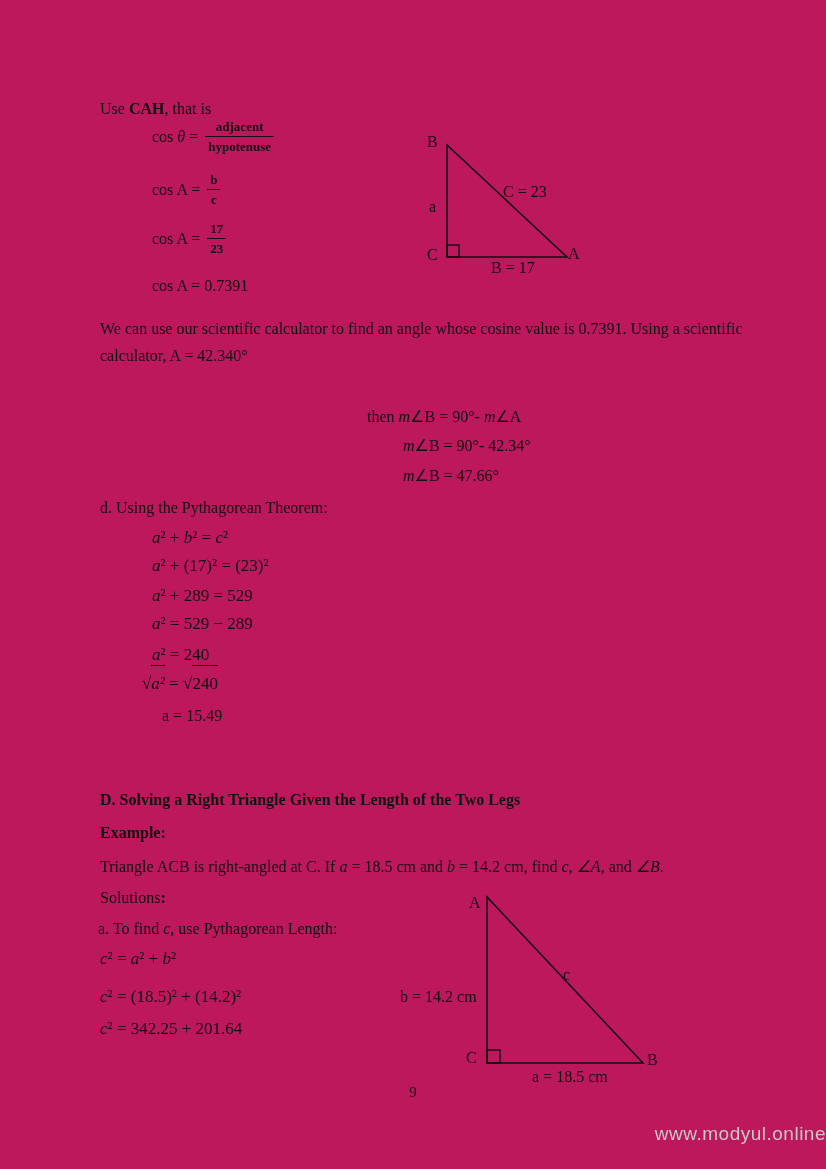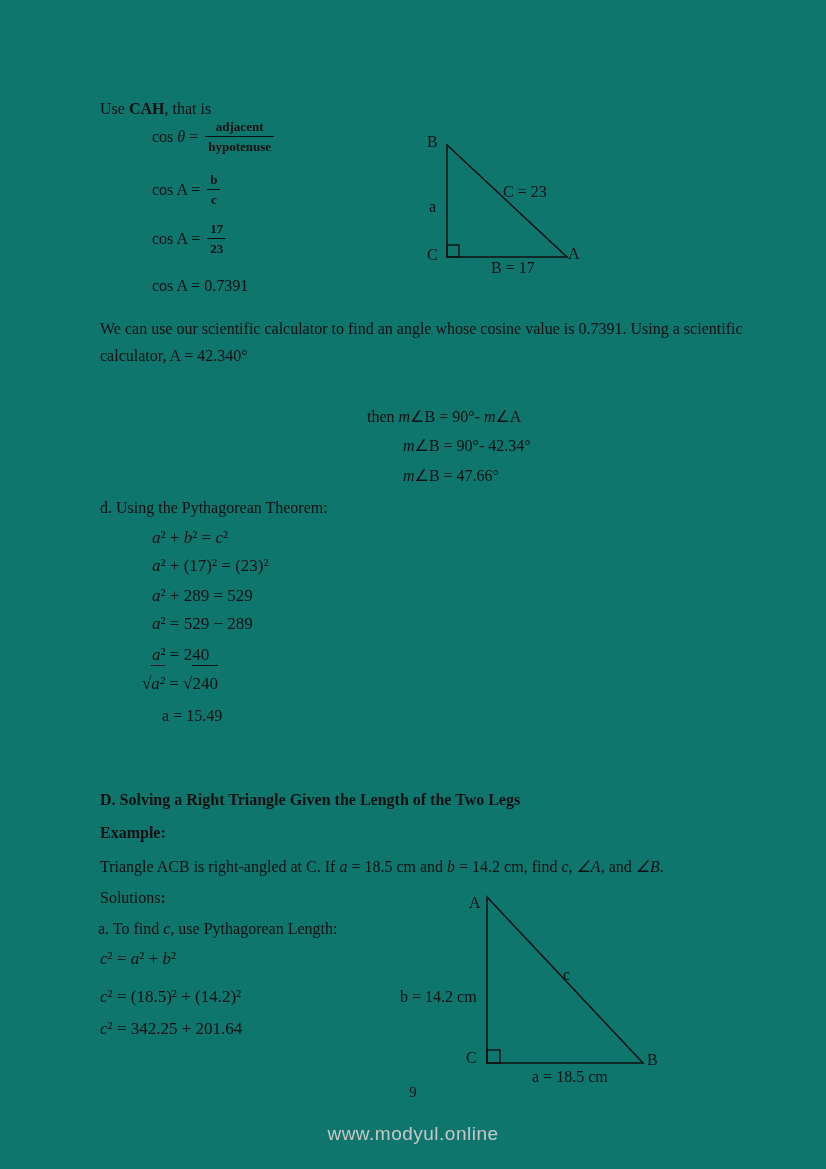--- a/index.html
+++ b/index.html
@@ -1,33 +1,33 @@
 <!DOCTYPE html>
 <html><head>
 <meta charset="utf-8">
 <style>
   html, body { margin:0; padding:0; background:#ffffff; }
   .page {
-    position:relative; width:826px; height:1169px; background:#0f766e;
+    position:relative; width:826px; height:1169px; background:#be185d;
     font-family:"Liberation Serif", serif; color:#101010; font-size:16px;
     overflow:hidden;
   }
   .line { position:absolute; white-space:nowrap; }
   .b  { font-weight:bold; }
   .it { font-style:italic; }
   .eq { font-size:17px; }
   .eqflex { display:flex; align-items:center; gap:7px; }
   .frac { display:inline-block; text-align:center; font-size:13px; font-weight:bold; line-height:15px; }
   .frac .num { display:block; border-bottom:1.3px solid #101010; padding:0 3px 2px; }
   .frac .den { display:block; padding:2px 3px 0; }
   .rad { border-top:1.4px solid #101010; padding-top:8px; }
   .tri { position:absolute; }
   .para { position:absolute; line-height:27px; }
   .pnum { position:absolute; left:0; right:0; text-align:center; font-size:15px; }
-  .wm { position:absolute; left:0; right:0; text-align:center;
+  .wm { position:absolute; left:0; right:0; text-align:right;
         font-family:"Liberation Sans", sans-serif; color:#c8c8c8;
         font-size:19px; letter-spacing:0.5px; }
 </style>
 </head>
 <body>
 
 <div class="page">
 
   <div class="line" style="left:100px; top:100px;">
     <span>Use </span><span class="b">CAH</span><span>, that is</span>

